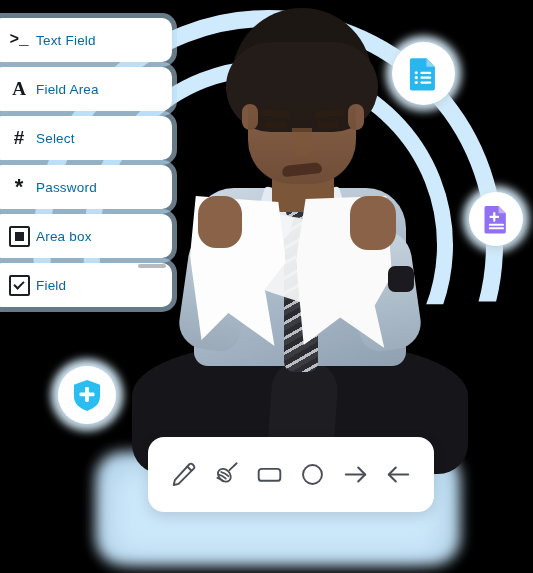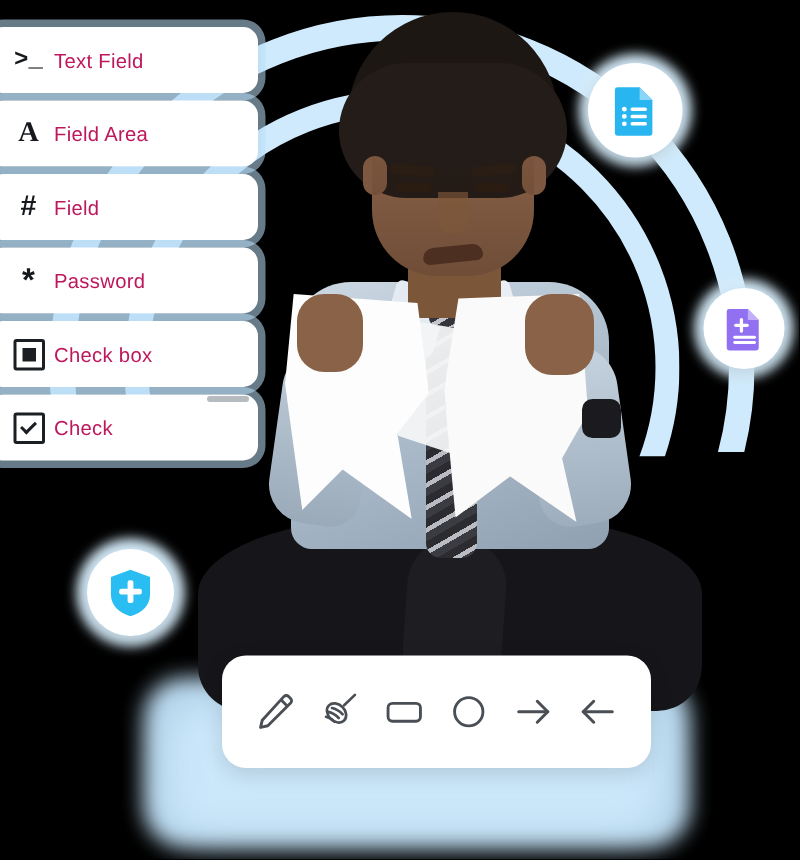--- a/index.html
+++ b/index.html
@@ -82,21 +82,21 @@
   .leg-fold{position:absolute;left:120px;top:360px;width:66px;height:104px;background:#1d1d22;
         border-radius:30px;transform:rotate(4deg);}
 
   
   .cards{position:absolute;left:-8px;top:18px;width:180px;}
   .card{position:relative;width:180px;height:44px;background:#fff;border-radius:10px;
         margin-bottom:5px;display:flex;align-items:center;
         box-shadow:0 0 0 5px rgba(186,222,248,.55),0 2px 6px rgba(0,0,0,.08);}
   .card .ic{width:44px;display:flex;align-items:center;justify-content:center;
         color:#111;flex:none;padding-left:10px;box-sizing:border-box;}
-  .card .lbl{font-size:13.5px;color:#be185d;letter-spacing:.2px;}
+  .card .lbl{font-size:13.5px;color:#0369a1;letter-spacing:.2px;}
   .g-prompt{font-family:"Liberation Mono","DejaVu Sans Mono",monospace;font-size:16px;font-weight:700;color:#15181c;}
   .g-serif{font-family:"Liberation Serif","DejaVu Serif",serif;font-size:19px;font-weight:700;color:#15181c;}
   .g-hash{font-size:19px;font-weight:700;color:#15181c;}
   .g-ast{font-size:22px;font-weight:700;color:#15181c;line-height:10px;}
   .sq-out{width:17px;height:17px;border:2px solid #1b1e22;border-radius:2px;
         display:flex;align-items:center;justify-content:center;}
   .sq-in{width:9px;height:9px;background:#1b1e22;}
   .chk-box{width:17px;height:17px;border:2px solid #1b1e22;border-radius:2px;position:relative;}
   .chk-box:after{content:"";position:absolute;left:3px;top:4px;width:8px;height:4px;
         border-left:2px solid #1b1e22;border-bottom:2px solid #1b1e22;transform:rotate(-45deg);}
@@ -176,44 +176,44 @@
       <span class="ic">
         <span class="g-serif">A</span>
       </span>
       <span class="lbl">Field Area</span>
     </div>
 
     <div class="card">
       <span class="ic">
         <span class="g-hash">#</span>
       </span>
-      <span class="lbl">Field</span>
+      <span class="lbl">Select</span>
     </div>
 
     <div class="card">
       <span class="ic">
         <span class="g-ast">*</span>
       </span>
       <span class="lbl">Password</span>
     </div>
 
     <div class="card">
       <span class="ic">
         <span class="sq-out">
             <span class="sq-in"></span>
           </span>
       </span>
-      <span class="lbl">Check box</span>
+      <span class="lbl">Area box</span>
     </div>
 
     <div class="card">
       <span class="ic">
         <span class="chk-box"></span>
       </span>
-      <span class="lbl">Check</span>
+      <span class="lbl">Field</span>
     </div>
 
   </div>
   <div class="scrollnub"></div>
 
   <div class="badge-halo b-doc-halo"></div>
   <div class="badge b-doc">
     <svg width="30" height="34" viewBox="0 0 24 28">
       <path d="M2 1h12l7 7v18a1.6 1.6 0 0 1-1.6 1.6H2A1.6 1.6 0 0 1 .4 26V2.6A1.6 1.6 0 0 1 2 1z" fill="#29b6f0"></path>
       <path d="M14 1l7 7h-7z" fill="#8ad6f7"></path>

